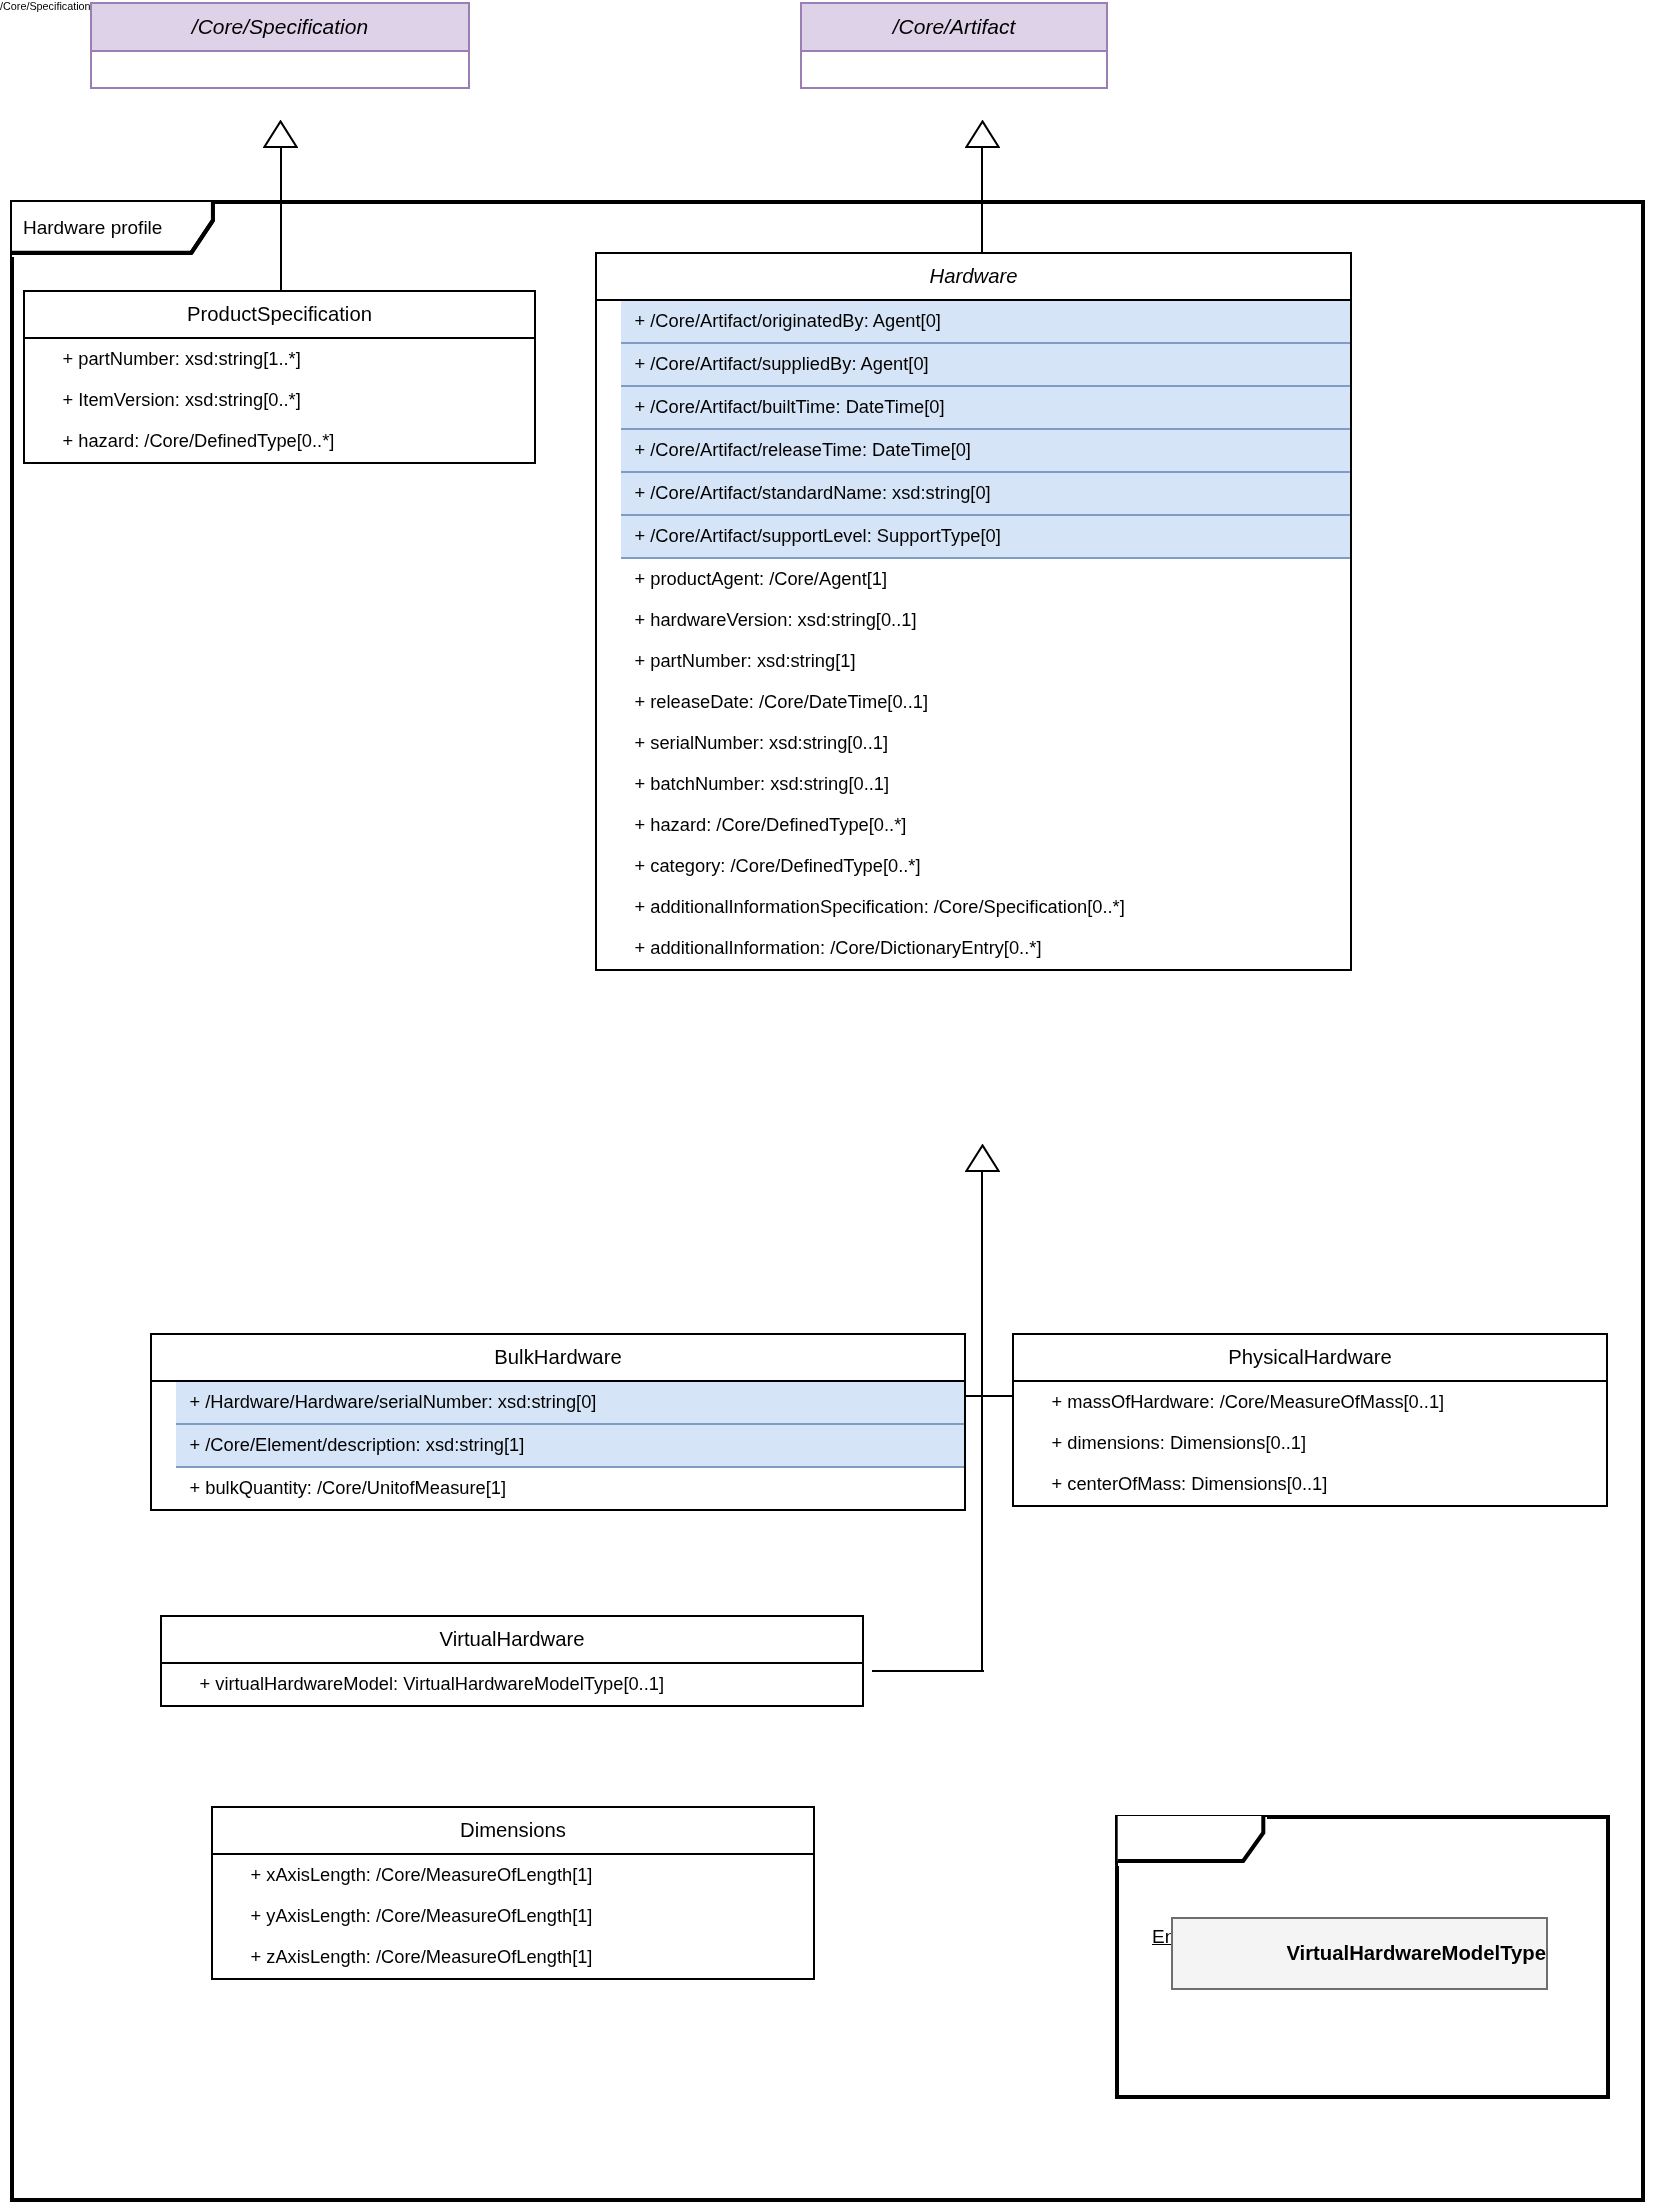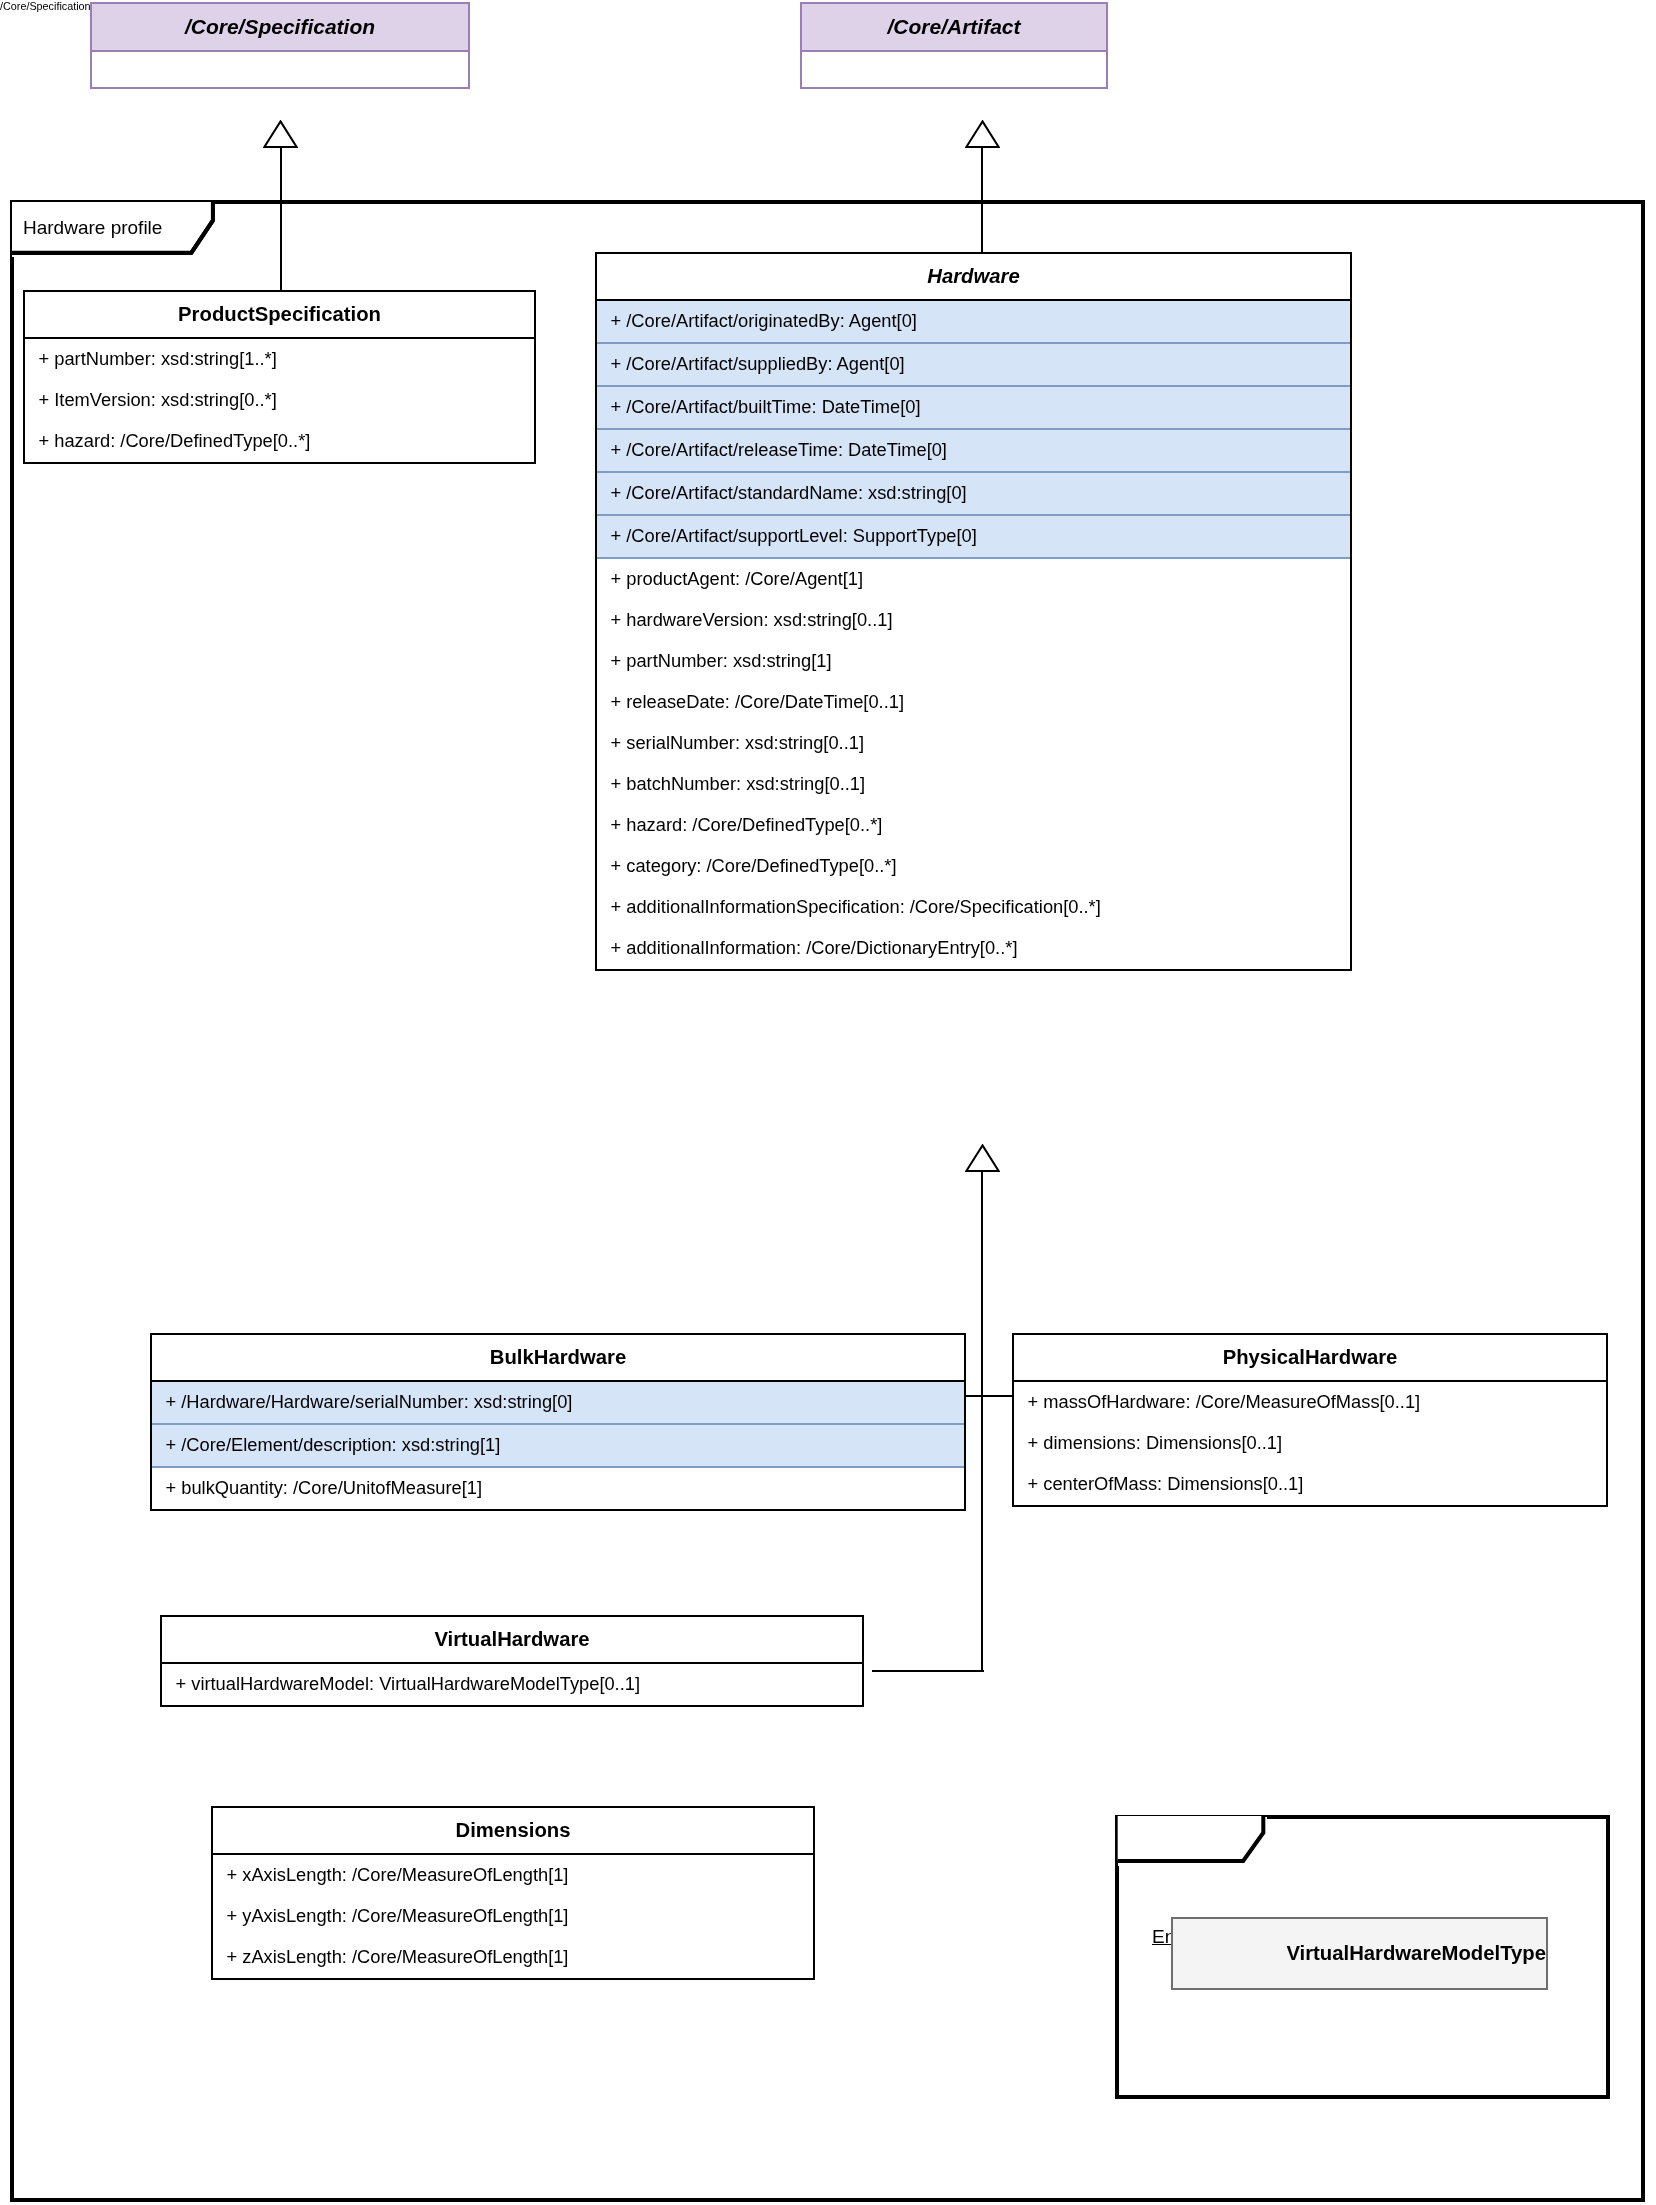--- a/index.html
+++ b/index.html
@@ -24,30 +24,30 @@
   .uml-class {
     position: absolute;
     box-sizing: border-box;
     background: #ffffff;
     border: 2px solid #000000;
     z-index: 5;
   }
   .uml-class .cls-title {
     box-sizing: border-box;
     text-align: center;
-    font-weight: bold;
+    font-weight: normal;
     font-size: 20.3px;
     padding: 10.8px 6.8px 10.8px 6.8px;
     border-bottom: 2px solid #000000;
     background: #ffffff;
     white-space: nowrap;
     overflow: hidden;
   }
   .uml-class.abstract .cls-title { font-style: italic; }
-  .uml-class .cls-attrs { box-sizing: border-box; }
+  .uml-class .cls-attrs { box-sizing: border-box; padding-left: 24px; }
   .uml-class .attr {
     box-sizing: border-box;
     font-size: 18.3px;
     padding: 9.5px 0 9.5px 13.5px;
     white-space: nowrap;
     overflow: hidden;
     background: #ffffff;
   }
   .uml-class .attr.inherited {
     background: #d6e4f7;

